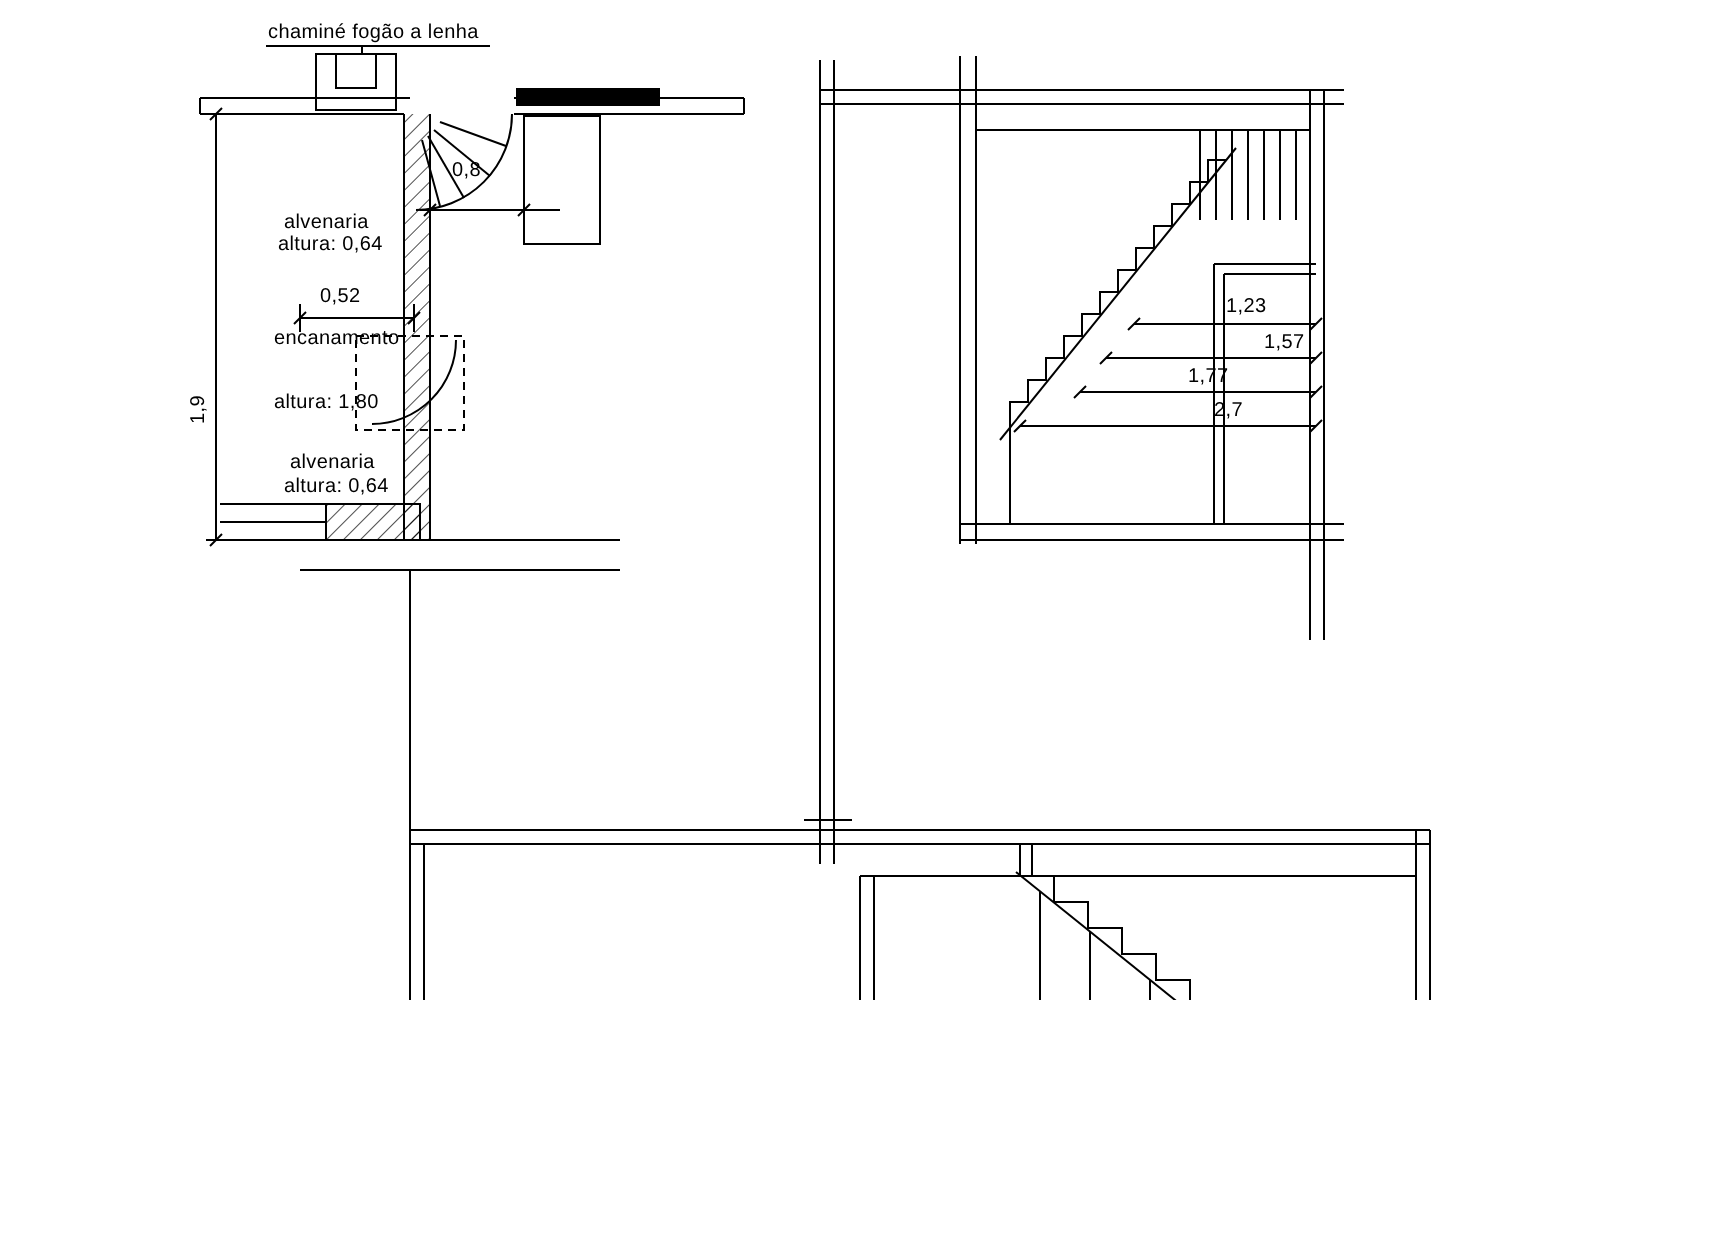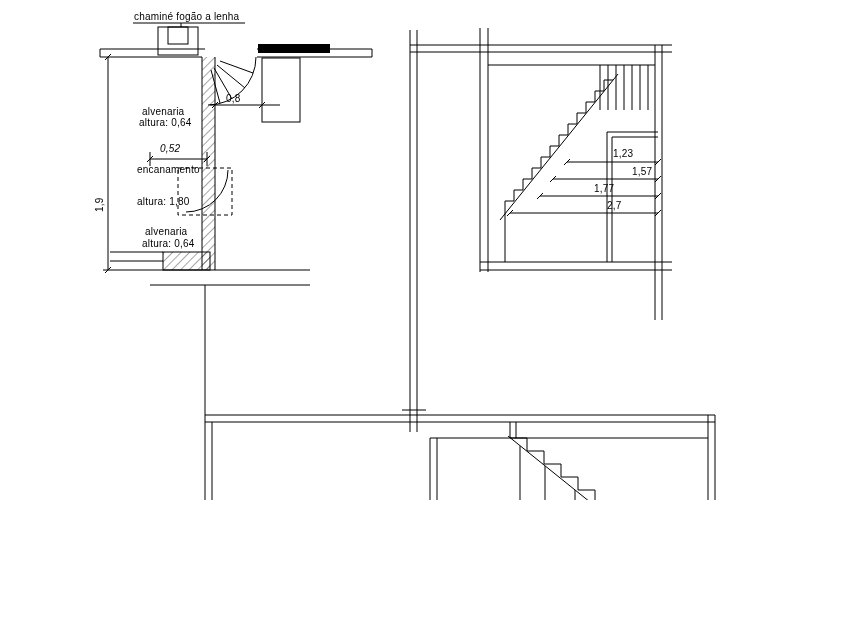--- a/index.html
+++ b/index.html
@@ -187,26 +187,26 @@
       <line x1="647" y1="548" x2="647" y2="612"></line>
 
       <line x1="455" y1="527" x2="645" y2="527"></line>
       <line x1="480" y1="546" x2="655" y2="546"></line>
       <line x1="545" y1="508" x2="612" y2="508"></line>
     </g>
   </svg>
 
   <span class="lbl" style="left:134px; top:11px;">chaminé fogão a lenha</span>
 
-  <span class="lbl" style="left:226px; top:93px;">0,8</span>
+  <span class="lbl" style="left:226px; top:80px;">0,8</span>
 
   <span class="lbl" style="left:142px; top:106px;">alvenaria</span>
   <span class="lbl" style="left:139px; top:117px;">altura: 0,64</span>
 
-  <span class="lbl" style="left:160px; top:143px;font-style:italic;">0,52</span>
+  <span class="lbl" style="left:160px; top:143px;">0,52</span>
 
   <span class="lbl vlbl" style="left:94px; top:212px;">1,9</span>
 
   <span class="lbl" style="left:137px; top:164px;">encanamento</span>
   <span class="lbl" style="left:137px; top:196px;">altura: 1,80</span>
 
   <span class="lbl" style="left:145px; top:226px;">alvenaria</span>
   <span class="lbl" style="left:142px; top:238px;">altura: 0,64</span>
 
   <span class="lbl" style="left:613px; top:148px;text-align:center;">1,23</span>

